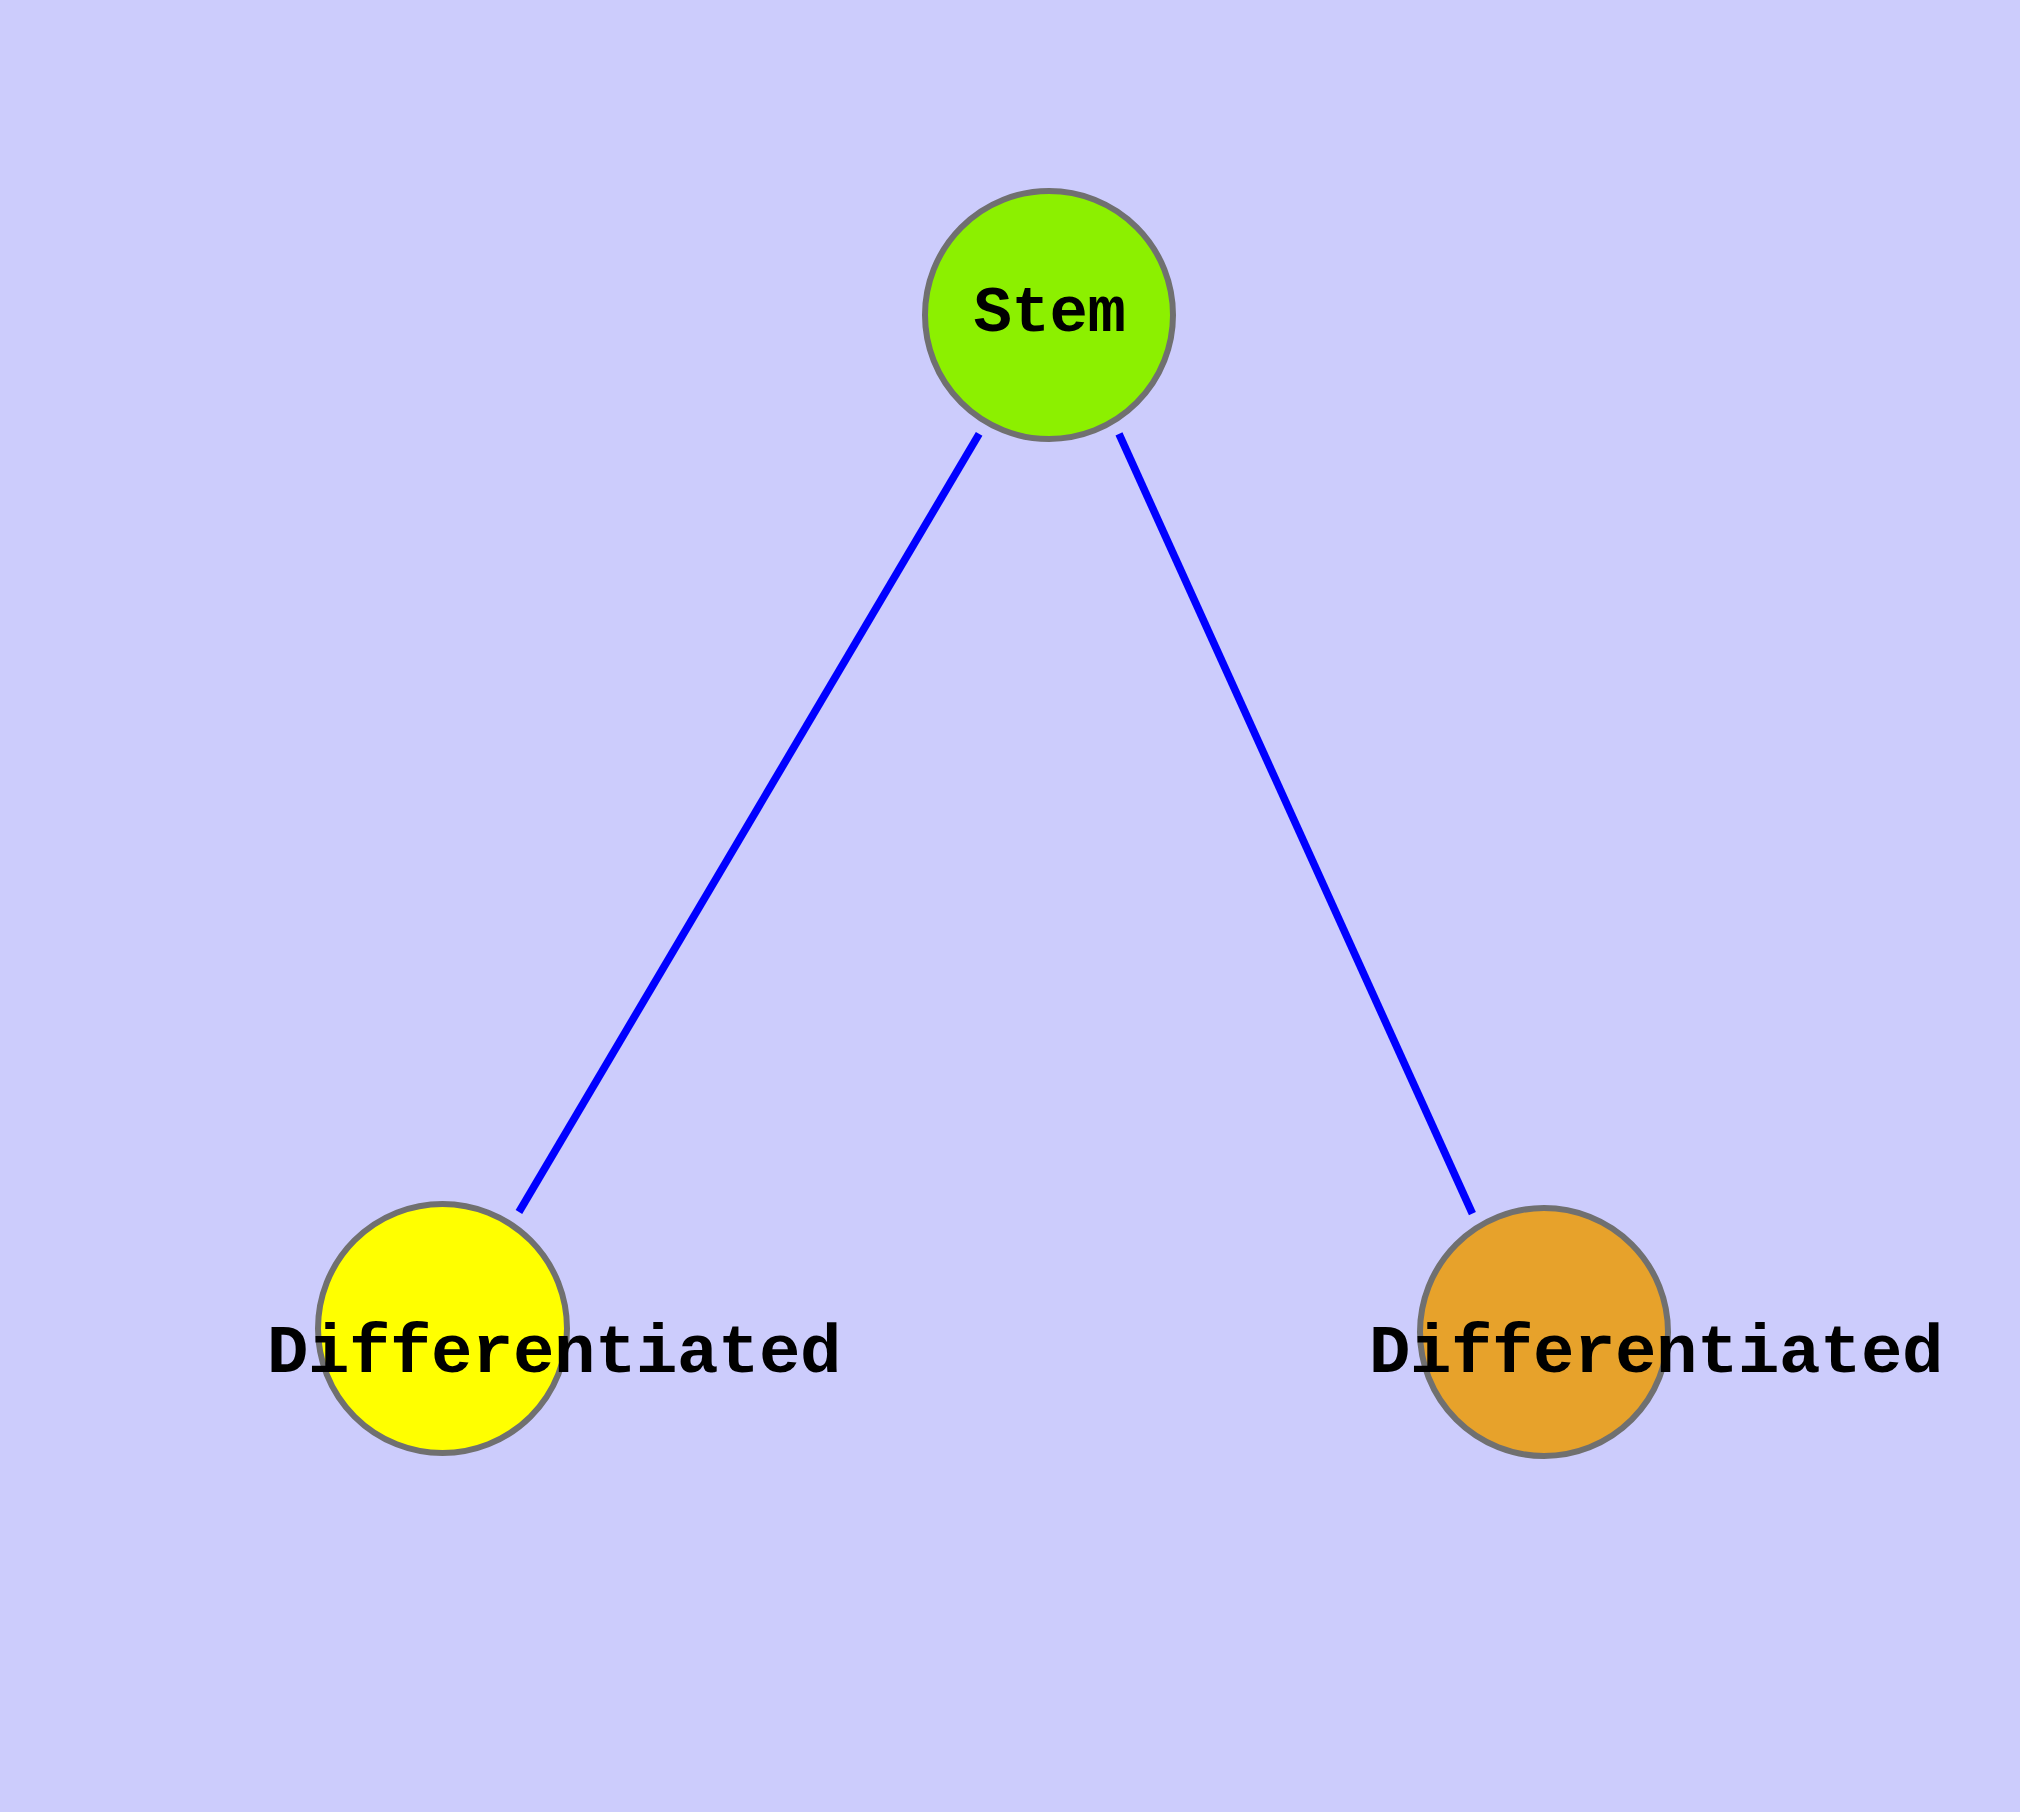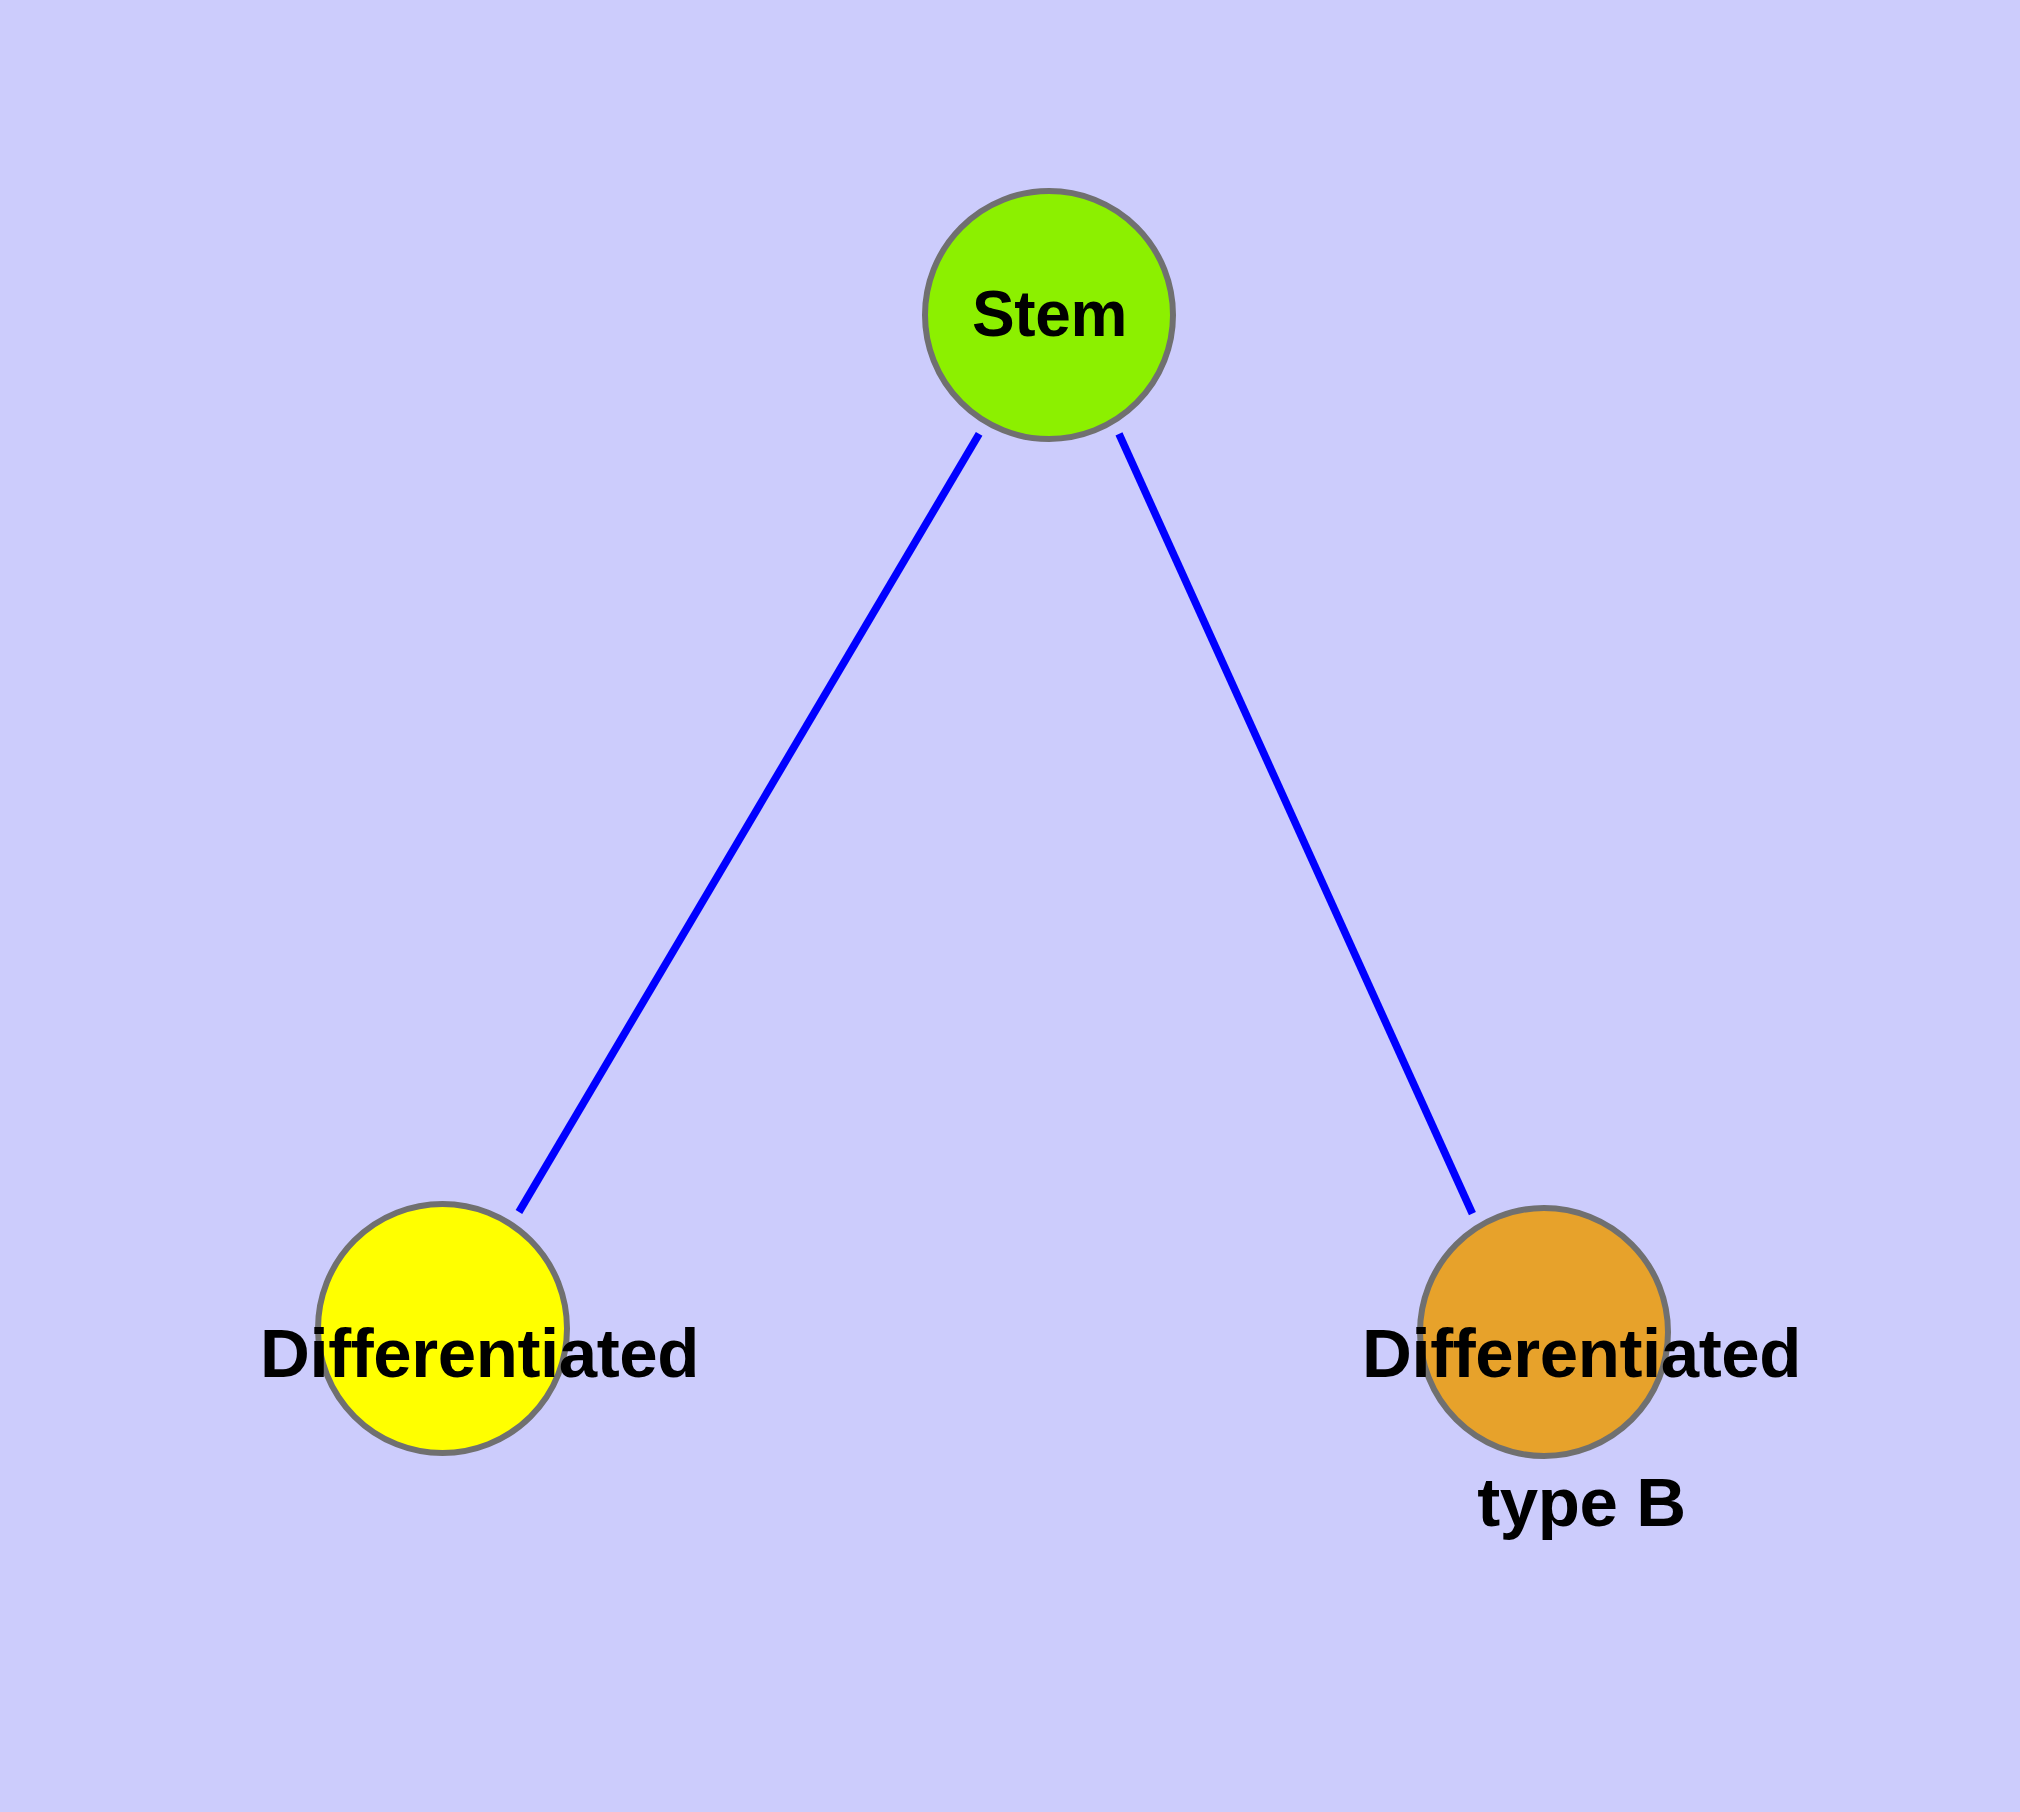--- a/index.html
+++ b/index.html
@@ -11,20 +11,21 @@
     width: 2021px;
     height: 1812px;
     font-family: "Liberation Sans", sans-serif;
     overflow: hidden;
   }
   #graph-canvas {
     position: relative;
     width: 2021px;
     height: 1812px;
     background: #ccccfc;
+    font-family: Liberation Mono, monospace;
   }
   #edge-layer {
     position: absolute;
     left: 0;
     top: 0;
     width: 2021px;
     height: 1812px;
     pointer-events: none;
   }
   .node-circle {
@@ -100,17 +101,16 @@
   <div class="node-label" id="node-stem-label">Stem</div>
 
   <div class="node-circle" id="node-diff-a-circle"></div>
   <div class="node-label" id="node-diff-a-label">
     <span>Differentiated</span><br>
   </div>
 
   <div class="node-circle" id="node-diff-b-circle"></div>
   <div class="node-label" id="node-diff-b-label">
     <span>Differentiated</span><br>
-    <span>type B</span>
   </div>
 
 </div>
 
 
 </body></html>

